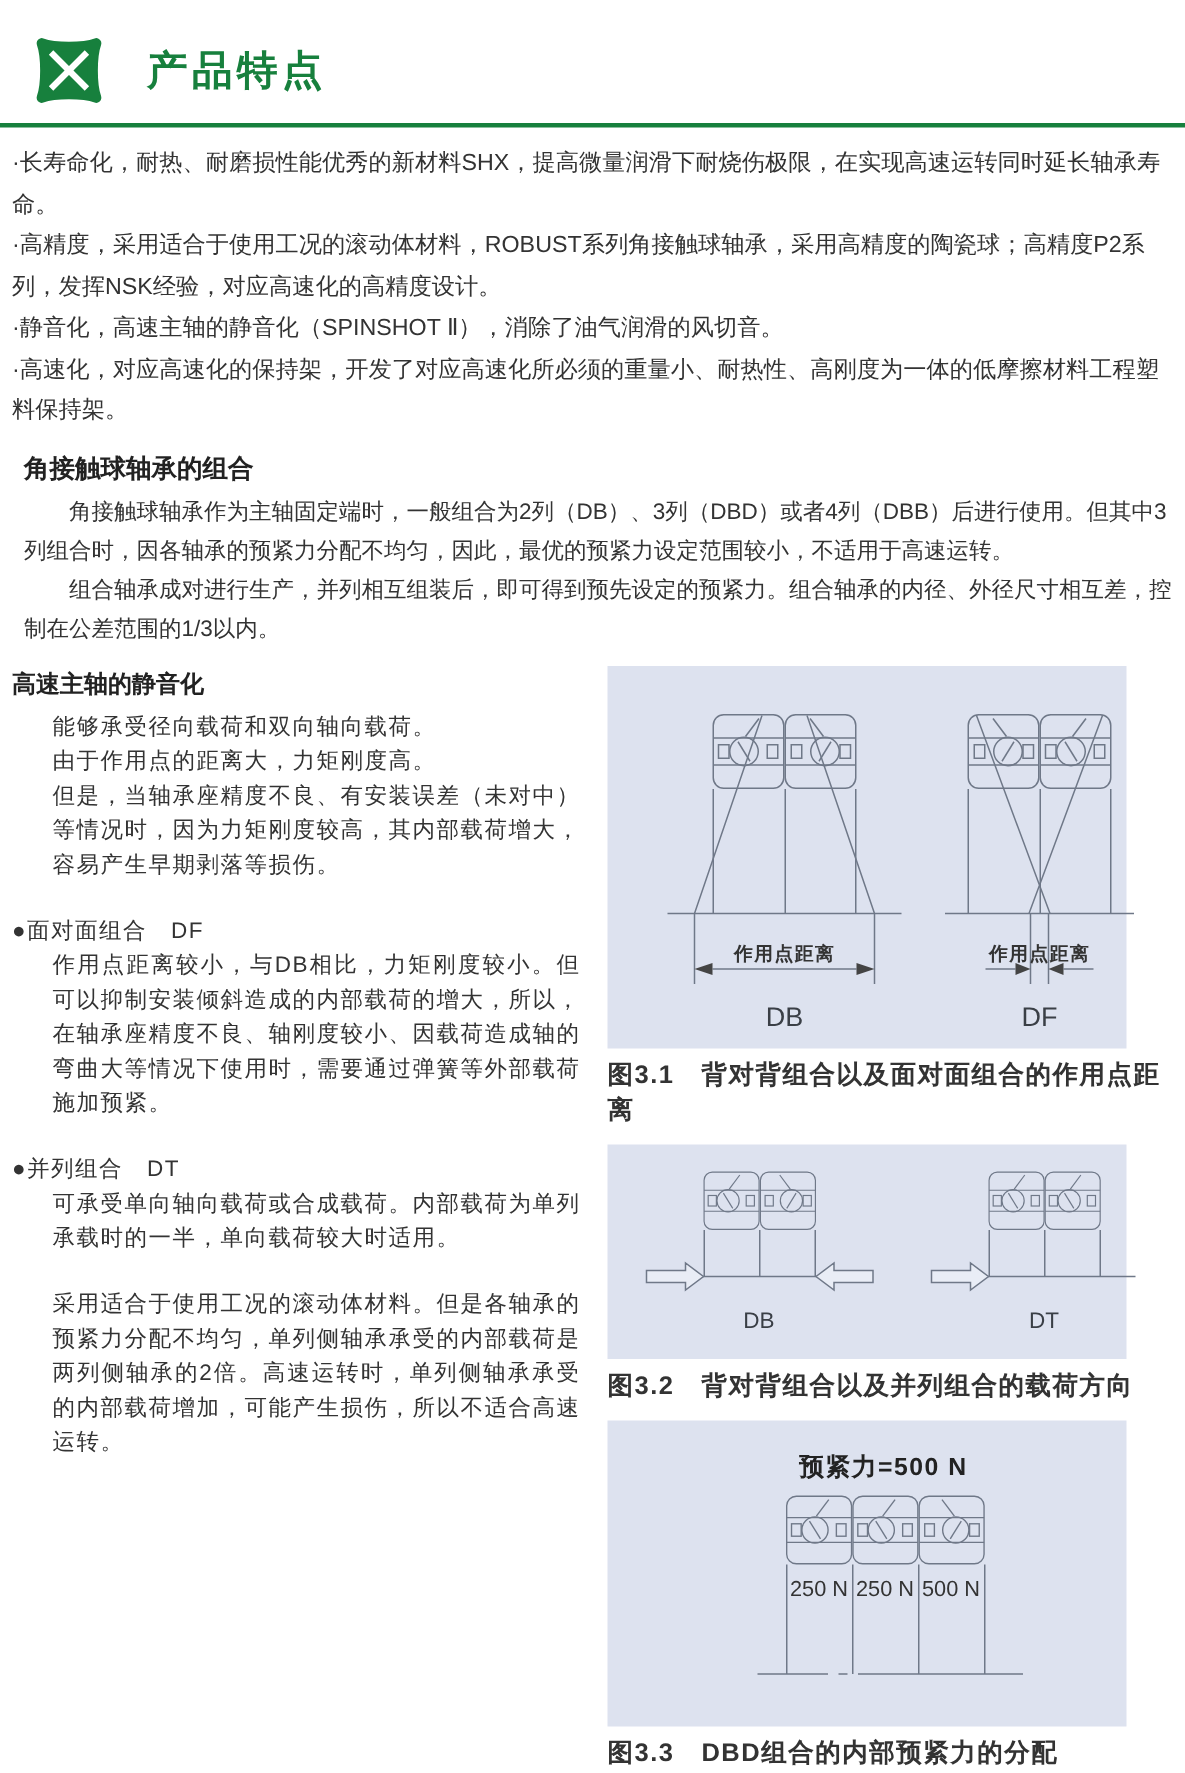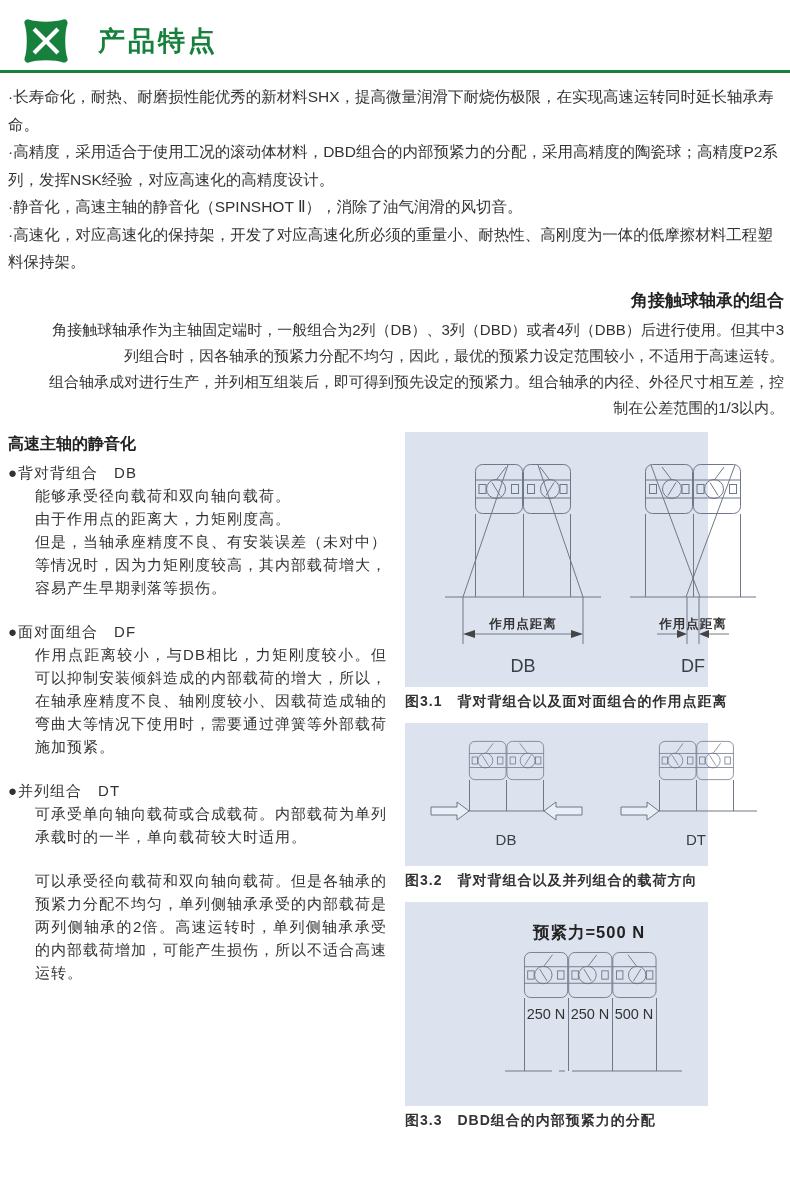--- a/index.html
+++ b/index.html
@@ -6,45 +6,45 @@
     --green:#17803d;
     --figbg:#dde2ef;
     --stroke:#6f7888;
     --text:#333333;
   }
   *{box-sizing:border-box;}
   html,body{margin:0;padding:0;background:#ffffff;}
   body{width:790px;font-family:"Liberation Sans","DejaVu Sans",sans-serif;color:var(--text);}
   .page{width:790px;min-height:1182px;overflow:hidden;background:#fff;}
 
-  .hdr{display:flex;align-items:center;height:70px;padding:12px 0 0 20px;}
+  .hdr{display:flex;align-items:center;height:82px;padding:12px 0 0 20px;}
   .hdr-icon{width:52px;height:52px;flex:0 0 auto;}
   .page-title{color:var(--green);font-size:27px;font-weight:bold;margin:0 0 0 26px;letter-spacing:3px;}
   .rule{height:3px;background:var(--green);}
 
   .features{padding:10px 6px 0 8px;}
   .features p{margin:0;font-size:15.5px;line-height:27.5px;color:var(--text);}
 
-  .combo-sec{padding:0 6px 0 16px;text-align:right;}
+  .combo-sec{padding:0 6px 0 16px;}
   .combo-sec h2{font-size:17px;font-weight:bold;margin:13px 0 5px 0;color:#222;}
   .combo-sec p{margin:0;font-size:15px;line-height:26px;text-indent:2em;}
 
   .two-col{display:flex;padding:11px 0 0 8px;align-items:flex-start;}
   .left-col{width:397px;padding-right:18px;}
   .left-col h3{font-size:16px;font-weight:bold;margin:2px 0 6px 0;color:#222;}
   .combo-item{margin-bottom:21px;}
   .combo-item .ct{font-size:15px;line-height:23px;letter-spacing:1px;}
   .combo-item .cb{font-size:15px;line-height:23px;padding-left:27px;text-align:justify;
                   white-space:pre-line;letter-spacing:1px;}
 
   .right-col{width:377px;flex:0 0 auto;}
   figure{margin:0 0 12px 0;}
-  .fig-box{background:var(--figbg);width:303px;}
+  .fig-box{background:var(--figbg);width:346px;}
   .fig-box svg{display:block;color:var(--stroke);}
-  figcaption{font-size:14px;font-weight:bold;margin-top:6px;color:var(--text);letter-spacing:1px;}
+  figcaption{font-size:17px;font-weight:bold;margin-top:6px;color:var(--text);letter-spacing:1px;}
 
   .dim{font-size:12.5px;font-weight:bold;fill:#333;text-anchor:middle;letter-spacing:1px;}
   .lbl{font-size:18px;fill:#3a3f46;text-anchor:middle;}
   .lbl2{font-size:15px;fill:#3a3f46;text-anchor:middle;}
   .fig3-title{font-size:16.5px;font-weight:bold;fill:#222;text-anchor:middle;letter-spacing:1px;}
   .loadlbl{font-size:14.5px;fill:#333;text-anchor:middle;}
   .thin{stroke:currentColor;fill:none;stroke-width:1;}
   .ah{fill:#444;stroke:none;}
   .blockarrow{fill:#e9edf6;stroke:currentColor;stroke-width:1;}
 </style>
@@ -57,52 +57,51 @@
     <svg class="hdr-icon" viewBox="0 0 100 100" aria-hidden="true">
       <path d="M15,15 C32,21 68,21 85,15 C79,32 79,68 85,85 C68,79 32,79 15,85 C21,68 21,32 15,15 Z" fill="var(--green)" stroke="var(--green)" stroke-width="13" stroke-linejoin="round"></path>
       <path d="M27,27 L73,73 M73,27 L27,73" stroke="#ffffff" stroke-width="8" stroke-linecap="butt" fill="none"></path>
     </svg>
     <h1 class="page-title">产品特点</h1>
   </div>
   <div class="rule"></div>
 
   <div class="features">
     <p>·长寿命化，耐热、耐磨损性能优秀的新材料SHX，提高微量润滑下耐烧伤极限，在实现高速运转同时延长轴承寿命。</p>
-    <p>·高精度，采用适合于使用工况的滚动体材料，DBD组合的内部预紧力的分配，采用高精度的陶瓷球；高精度P2系列，发挥NSK经验，对应高速化的高精度设计。</p>
+    <p>·高精度，采用适合于使用工况的滚动体材料，ROBUST系列角接触球轴承，采用高精度的陶瓷球；高精度P2系列，发挥NSK经验，对应高速化的高精度设计。</p>
     <p>·静音化，高速主轴的静音化（SPINSHOT Ⅱ），消除了油气润滑的风切音。</p>
     <p>·高速化，对应高速化的保持架，开发了对应高速化所必须的重量小、耐热性、高刚度为一体的低摩擦材料工程塑料保持架。</p>
   </div>
 
   <div class="combo-sec">
     <h2>角接触球轴承的组合</h2>
     <p>角接触球轴承作为主轴固定端时，一般组合为2列（DB）、3列（DBD）或者4列（DBB）后进行使用。但其中3列组合时，因各轴承的预紧力分配不均匀，因此，最优的预紧力设定范围较小，不适用于高速运转。</p>
     <p>组合轴承成对进行生产，并列相互组装后，即可得到预先设定的预紧力。组合轴承的内径、外径尺寸相互差，控制在公差范围的1/3以内。</p>
   </div>
 
   <div class="two-col">
 
     <div class="left-col">
       <h3>高速主轴的静音化</h3>
 
       <div class="combo-item">
-        <div class="ct">●背对背组合　DB</div>
         <div class="cb">能够承受径向载荷和双向轴向载荷。
 由于作用点的距离大，力矩刚度高。
 但是，当轴承座精度不良、有安装误差（未对中）等情况时，因为力矩刚度较高，其内部载荷增大，容易产生早期剥落等损伤。</div>
       </div>
       <div class="combo-item">
         <div class="ct">●面对面组合　DF</div>
         <div class="cb">作用点距离较小，与DB相比，力矩刚度较小。但可以抑制安装倾斜造成的内部载荷的增大，所以，在轴承座精度不良、轴刚度较小、因载荷造成轴的弯曲大等情况下使用时，需要通过弹簧等外部载荷施加预紧。</div>
       </div>
       <div class="combo-item">
         <div class="ct">●并列组合　DT</div>
         <div class="cb">可承受单向轴向载荷或合成载荷。内部载荷为单列承载时的一半，单向载荷较大时适用。</div>
       </div>
       <div class="combo-item">
-        <div class="cb">可以承受径向载荷和双向轴向载荷。但是各轴承的预紧力分配不均匀，单列侧轴承承受的内部载荷是两列侧轴承的2倍。高速运转时，单列侧轴承承受的内部载荷增加，可能产生损伤，所以不适合高速运转。</div>
+        <div class="cb">采用适合于使用工况的滚动体材料。但是各轴承的预紧力分配不均匀，单列侧轴承承受的内部载荷是两列侧轴承的2倍。高速运转时，单列侧轴承承受的内部载荷增加，可能产生损伤，所以不适合高速运转。</div>
       </div>
     </div>
 
     <div class="right-col">
 
       <svg width="0" height="0" style="position:absolute" aria-hidden="true">
         <defs>
           <g id="brg" stroke="currentColor" fill="none" stroke-width="1">
             <rect x="0.5" y="0.5" width="47" height="49" rx="7"></rect>
             <line x1="0.5" y1="16" x2="47.5" y2="16"></line>

